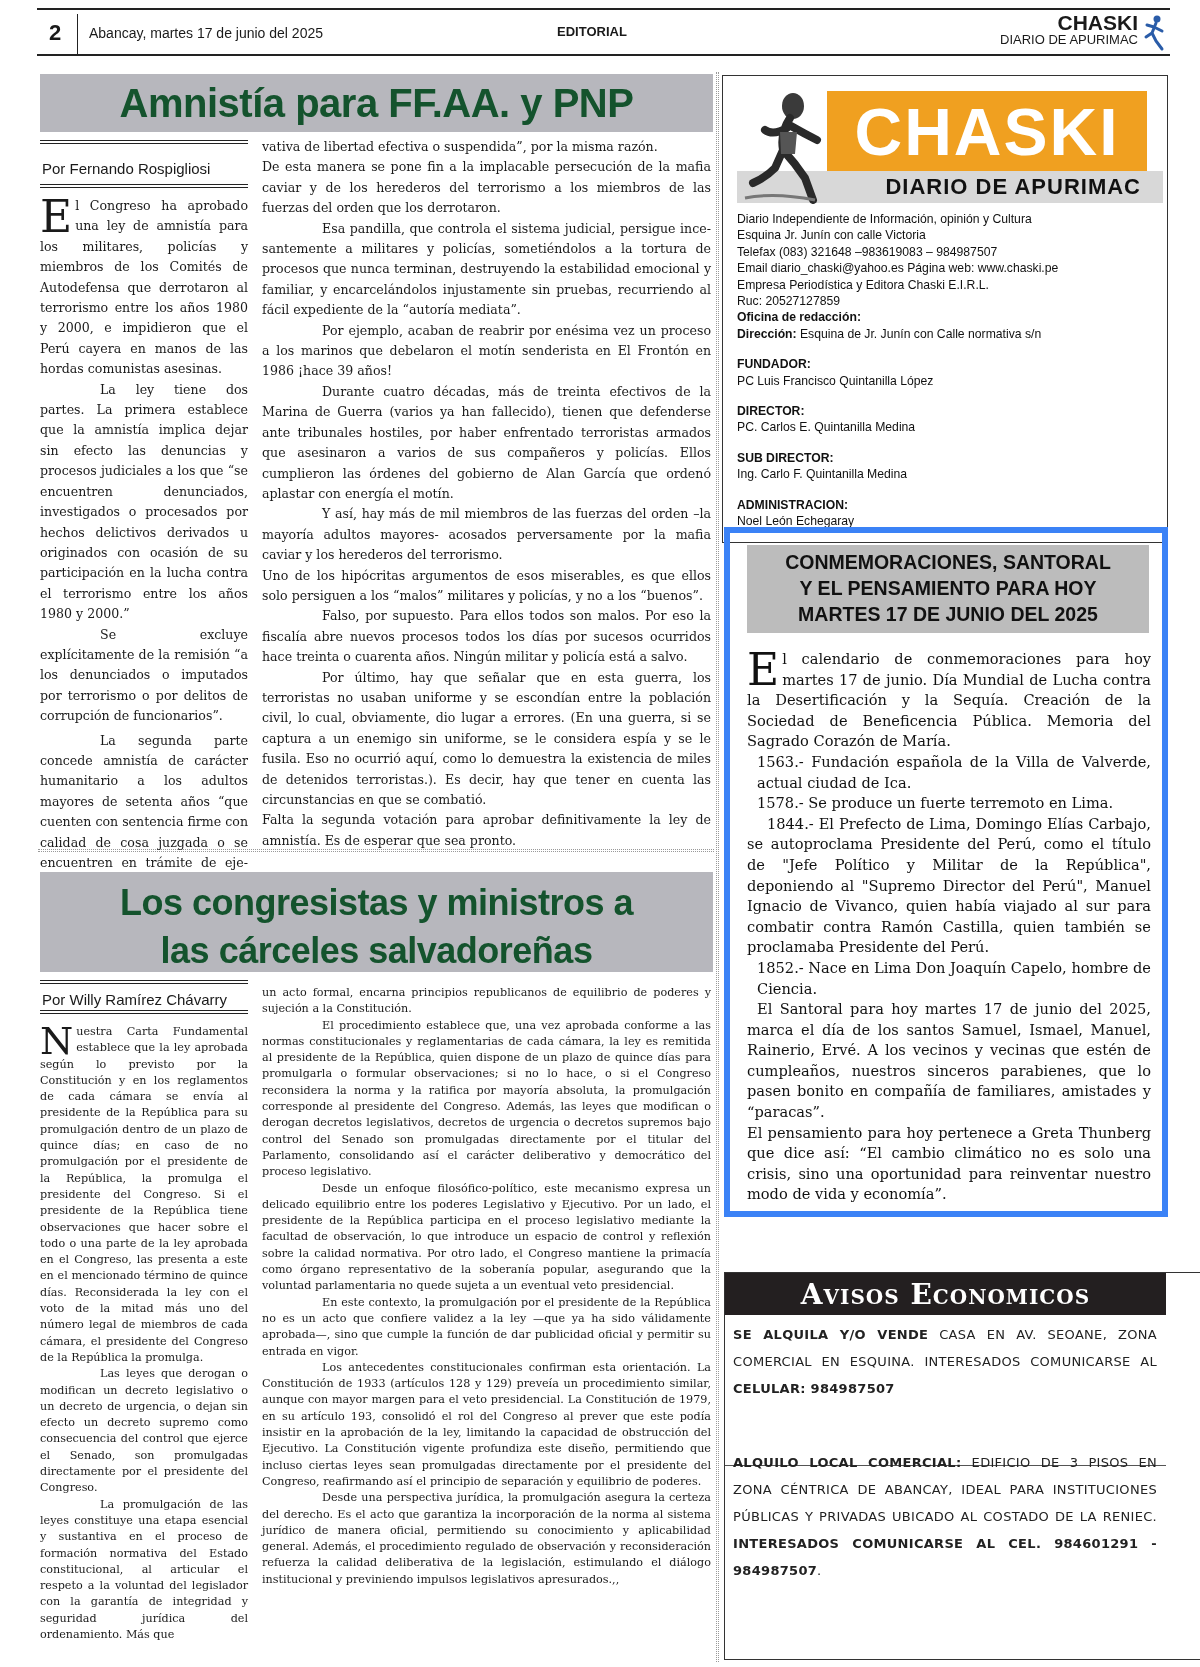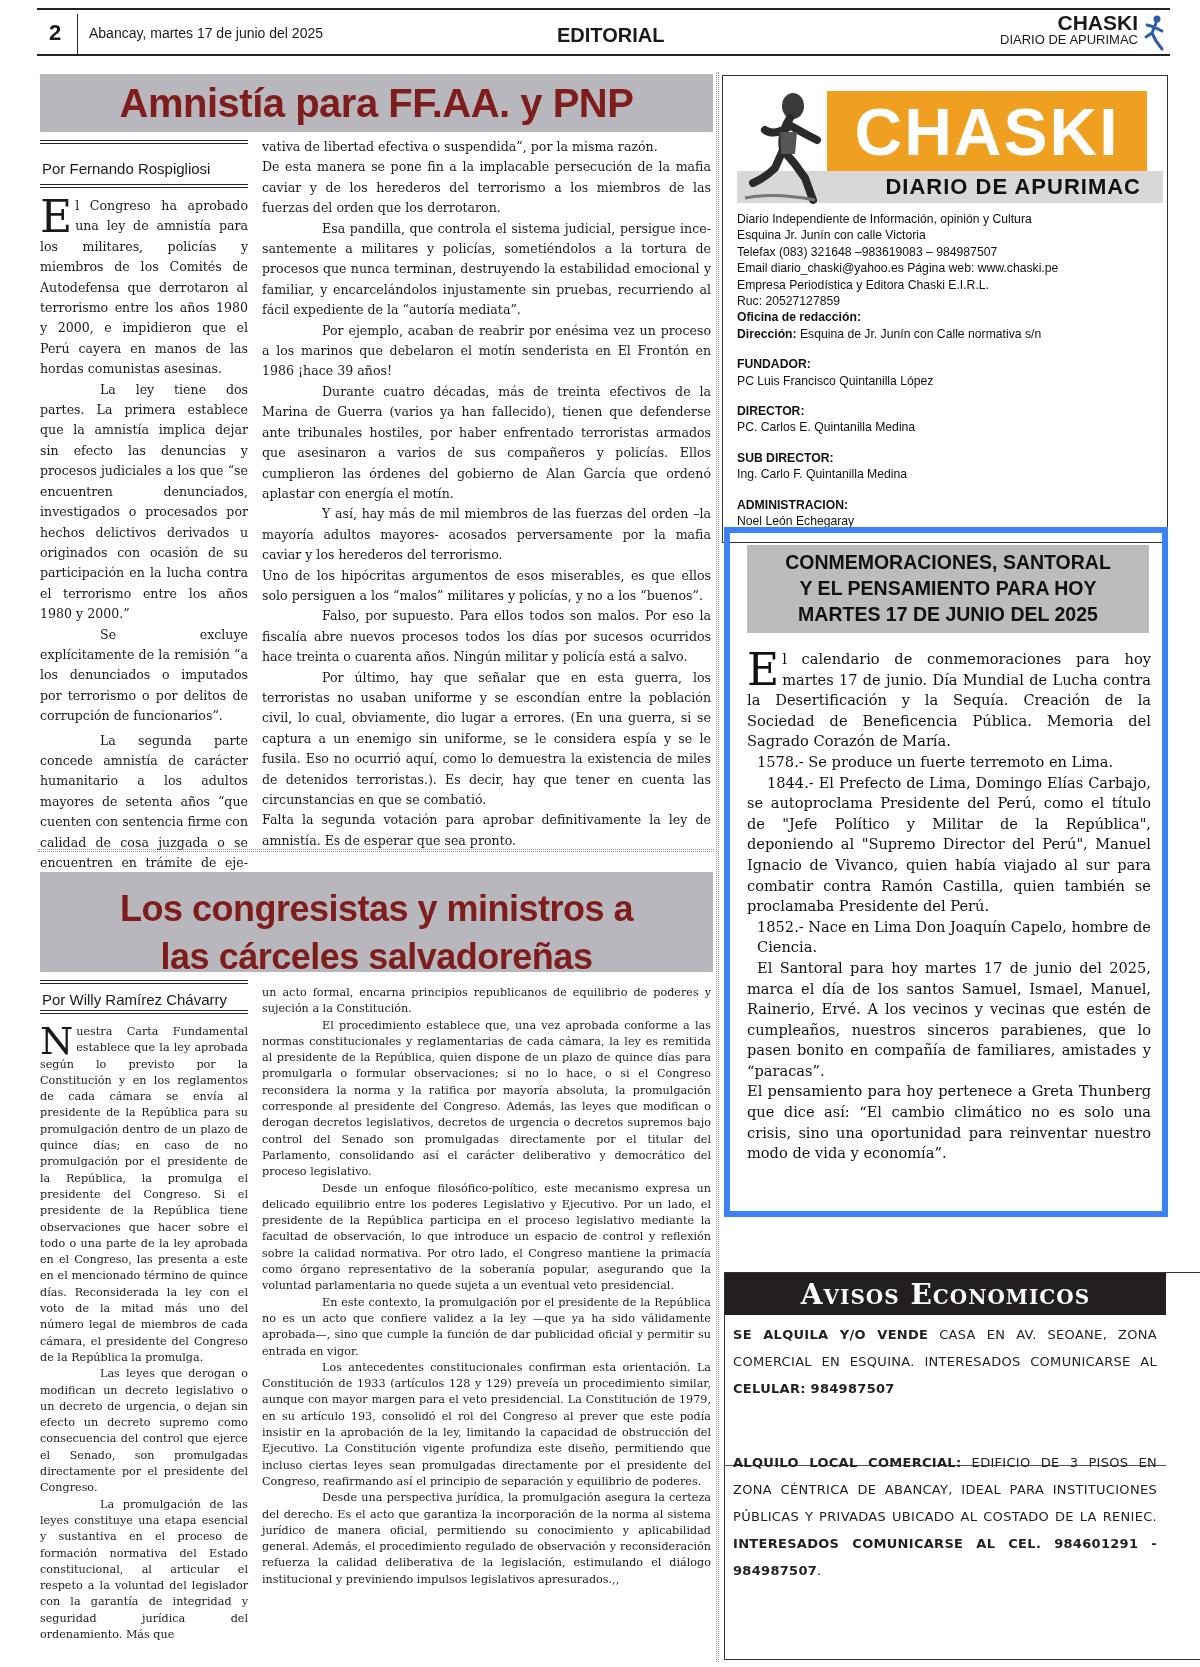--- a/index.html
+++ b/index.html
@@ -4,34 +4,34 @@
 <style>
   * { box-sizing: border-box; margin: 0; padding: 0; }
   html, body { width: 1200px; height: 1667px; background: #fff; overflow: hidden; }
   body { position: relative; font-family: "DejaVu Serif", serif; color: #1a1a1a; }
 
   
   .masthead { position: absolute; left: 37px; top: 8px; width: 1133px; height: 48px; border-top: 2px solid #222; border-bottom: 2px solid #222; }
   .page-num { position: absolute; left: 12px; top: 10px; font-family: "Liberation Sans", sans-serif; font-weight: bold; font-size: 22px; }
   .page-sep { position: absolute; left: 40px; top: 4px; width: 1px; height: 40px; background: #222; }
   .dateline { position: absolute; left: 52px; top: 15px; font-family: "Liberation Sans", sans-serif; font-size: 14px; }
-  .section { position: absolute; left: 520px; top: 14px; font-family: "Liberation Sans", sans-serif; font-weight: bold; font-size: 20px; }
+  .section { position: absolute; left: 520px; top: 14px; font-family: "Liberation Sans", sans-serif; font-weight: bold; font-size: 13px; }
   .brand { position: absolute; right: 32px; top: 2px; text-align: right; font-family: "Liberation Sans", sans-serif; line-height: 1; }
   .brand .b1 { font-weight: bold; font-size: 21px; }
   .brand .b2 { font-size: 13px; }
   .brand-icon { position: absolute; right: 2px; top: 3px; width: 26px; height: 40px; }
 
   
   .vrule { position: absolute; left: 716px; top: 72px; width: 3px; height: 1590px; border-left: 1px dotted #999; border-right: 1px dotted #999; }
   .hrule { position: absolute; left: 38px; top: 849px; width: 676px; height: 3px; border-top: 1px dotted #999; border-bottom: 1px dotted #999; }
 
   
-  .headline { position: absolute; background: #b7b7bd; font-family: "Liberation Sans", sans-serif; font-weight: bold; color: #7f1d1d; text-align: center; letter-spacing: -0.5px; }
+  .headline { position: absolute; background: #b7b7bd; font-family: "Liberation Sans", sans-serif; font-weight: bold; color: #14532d; text-align: center; letter-spacing: -0.5px; }
   .h1 { left: 40px; top: 74px; width: 673px; height: 58px; font-size: 40px; line-height: 58px; }
-  .h2 { left: 40px; top: 872px; width: 673px; height: 100px; font-size: 36px; line-height: 48px; padding-top: 13px; }
+  .h2 { left: 40px; top: 872px; width: 673px; height: 100px; font-size: 36px; line-height: 48px; padding-top: 7px; }
   .byline-box { position: absolute; border-top: 3px double #222; border-bottom: 3px double #222; padding: 0; }
   .byline-box { border-width: 4px; border-style: double; border-left: none; border-right: none; }
   .byline { position: absolute; font-family: "Liberation Sans", sans-serif; font-size: 15px; text-align: center; }
 
   .col { position: absolute; text-align: justify; hyphens: manual; }
   .col p { margin: 0; }
   .col .ind { text-indent: 60px; }
   .a1 { font-size: 12.6px; line-height: 20.4px; }
   .a2 { font-size: 11.2px; line-height: 16.3px; }
   .dropcap { float: left; font-size: 44px; line-height: 36px; padding-right: 3px; margin-top: 3px; font-family: "DejaVu Serif", serif; }
@@ -163,20 +163,21 @@
 </div>
 
 <div class="conm">
   <div class="conm-title">
     <div>CONMEMORACIONES, SANTORAL</div>
     <div>Y EL PENSAMIENTO PARA  HOY</div>
     <div>MARTES 17 DE JUNIO DEL 2025</div>
   </div>
   <div class="conm-body">
     <p><span class="dropcap">E</span><span>l calendario de conmemoraciones para hoy martes 17 de junio. Día Mundial de Lucha contra la Desertificación y la Sequía. Creación de la Sociedad de Beneficencia Pública. Memoria del Sagrado Corazón de María.</span></p>
+    <p class="hang">1563.- Fundación española de la Villa de Valverde, actual ciudad de Ica.</p>
     <p class="hang">1578.- Se produce un fuerte terremoto en Lima.</p>
     <p style="text-indent:20px">1844.- El Prefecto de Lima, Domingo Elías Carbajo, se autoproclama Presidente del Perú, como el título de "Jefe Político y Militar de la República", deponiendo al "Supremo Director del Perú", Manuel Ignacio de Vivanco, quien había viajado al sur para combatir contra Ramón Castilla, quien también se proclamaba Presidente del Perú.</p>
     <p class="hang">1852.- Nace en Lima Don Joaquín Capelo, hombre de Ciencia.</p>
     <p style="text-indent:10px">El Santoral para hoy martes 17 de junio del 2025, marca el día de los santos Samuel, Ismael, Manuel, Rainerio, Ervé. A los vecinos y vecinas que estén de cumpleaños, nuestros sinceros parabienes, que lo pasen bonito en compañía de familiares, amistades y “paracas”.</p>
     <p>El pensamiento para hoy pertenece a Greta Thunberg que dice así: “El cambio climático no es solo una crisis, sino una oportunidad para reinventar nuestro modo de vida y economía”.</p>
   </div>
 </div>
 
 <div class="avisos">
   <div class="av-title">Avisos Economicos</div>

